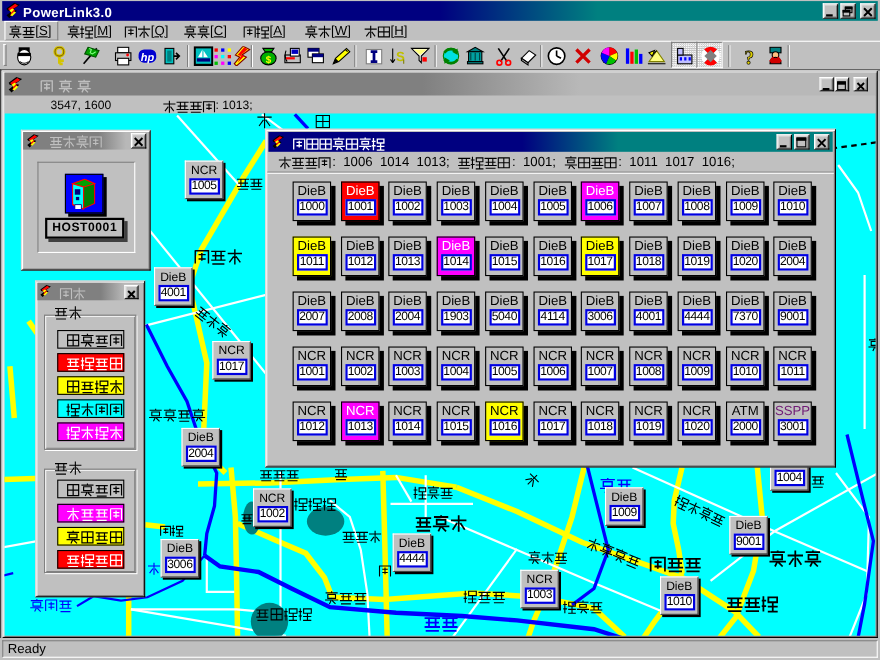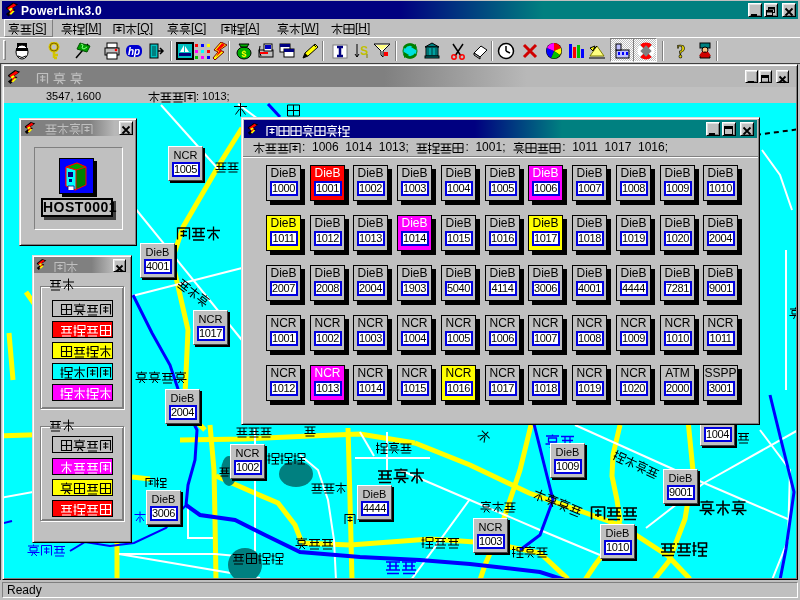--- a/index.html
+++ b/index.html
@@ -485,21 +485,21 @@
     </svg></div>
 <div class="a sunk" style="left:34px;top:147px;width:89px;height:83px;z-index:5"></div>
 <div class="a" style="left:59px;top:158px;width:35px;height:36px;background:#0000ff;border:1px solid #000;box-shadow:3px 3px 0 #000;z-index:6"><svg width="33" height="34" viewBox="0 0 33 34">
       <polygon points="6,8 17,4 26,8 26,26 15,31 6,27" fill="#008000" stroke="#f00"></polygon>
       <polygon points="6,8 17,4 26,8 16,11" fill="#00a000" stroke="#f00"></polygon>
       <polygon points="6,8 16,11 16,31 6,27" fill="#00ffff" stroke="#f00"></polygon>
       <rect x="8" y="13" width="5" height="5" fill="#000080"></rect>
       <rect x="9" y="20" width="3" height="3" fill="#000080"></rect>
       <path d="M8,31v-4h6v4" fill="#fff" stroke="#000080" stroke-width="0.8"></path>
     </svg></div>
-<div class="a" style="left:41px;top:198px;width:72px;height:19px;background:#c0c0c0;border:2px solid #000;box-shadow:3px 3px 0 #404040;z-index:6;font-size:14px;font-weight:bold;text-align:center;line-height:15px;letter-spacing:0.5px">HOST0001</div>
+<div class="a" style="left:41px;top:198px;width:72px;height:19px;background:#c0c0c0;border:2px solid #000;box-shadow:3px 3px 0 #404040;z-index:6;font-size:11px;font-weight:bold;text-align:center;line-height:15px;letter-spacing:0.5px">HOST0001</div>
 <div class="a raised" style="left:32px;top:255px;width:100px;height:288px;z-index:5"></div>
 <div class="a igrad2" style="left:34px;top:257px;width:96px;height:16px;z-index:5"></div>
 <svg class="a" style="left:36px;top:258px;z-index:6" width="11" height="13" viewBox="0 0 16 16">
     <polygon points="1,6 9,0 15,2 8,7 12,8 4,16 1,13 6,9 2,8" fill="#000"></polygon>
     <polygon points="3,6 10,1 13,3 7,7 10,8 5,14 6,9 3,7" fill="#f00"></polygon>
     <polygon points="5,13 9,9 11,10 7,14" fill="#ff0"></polygon>
     <polygon points="4,8 7,6 9,7 6,10" fill="#ff0"></polygon>
   </svg>
 <svg style="position:absolute;z-index:6;left:53px;top:260px;width:26px;height:14px;overflow:visible" viewBox="0 0 26 14">
     <path d="M2.0,2.0L2.0,12.0M2.0,2.5H12.0V12.0M4.5,5.5L9.5,5.5M4.5,8.5L9.5,8.5M7.0,4.0L7.0,10.0M19.0,1.5L19.0,12.5M13.5,4.5L24.5,4.5M15.0,11.0L18.0,7.0M20.0,7.0L23.0,11.0" stroke="#c0c0c0" stroke-width="1.0" fill="none"></path>
@@ -699,21 +699,21 @@
 <div class="gb" style="left:572px;top:265px;background:#c0c0c0;z-index:8">
     <div class="gt" style="color:#000">DieB</div>
     <div class="gn">4001</div>
   </div>
 <div class="gb" style="left:616px;top:265px;background:#c0c0c0;z-index:8">
     <div class="gt" style="color:#000">DieB</div>
     <div class="gn">4444</div>
   </div>
 <div class="gb" style="left:660px;top:265px;background:#c0c0c0;z-index:8">
     <div class="gt" style="color:#000">DieB</div>
-    <div class="gn">7281</div>
+    <div class="gn">7370</div>
   </div>
 <div class="gb" style="left:703px;top:265px;background:#c0c0c0;z-index:8">
     <div class="gt" style="color:#000">DieB</div>
     <div class="gn">9001</div>
   </div>
 <div class="gb" style="left:266px;top:315px;background:#c0c0c0;z-index:8">
     <div class="gt" style="color:#000">NCR</div>
     <div class="gn">1001</div>
   </div>
 <div class="gb" style="left:310px;top:315px;background:#c0c0c0;z-index:8">
@@ -790,17 +790,17 @@
   </div>
 <div class="gb" style="left:616px;top:365px;background:#c0c0c0;z-index:8">
     <div class="gt" style="color:#000">NCR</div>
     <div class="gn">1020</div>
   </div>
 <div class="gb" style="left:660px;top:365px;background:#c0c0c0;z-index:8">
     <div class="gt" style="color:#000">ATM</div>
     <div class="gn">2000</div>
   </div>
 <div class="gb" style="left:703px;top:365px;background:#c0c0c0;z-index:8">
-    <div class="gt" style="color:#000000">SSPP</div>
+    <div class="gt" style="color:#701a75">SSPP</div>
     <div class="gn">3001</div>
   </div>
 <div class="a" style="left:0px;top:580px;width:800px;height:20px;background:#c0c0c0;z-index:9"></div>
 <div class="a sunk" style="left:2px;top:582px;width:796px;height:16px;z-index:9"></div>
 <div class="a" style="left:7px;top:584px;font-size:12px;line-height:12px;z-index:10">Ready</div>
 </body></html>

